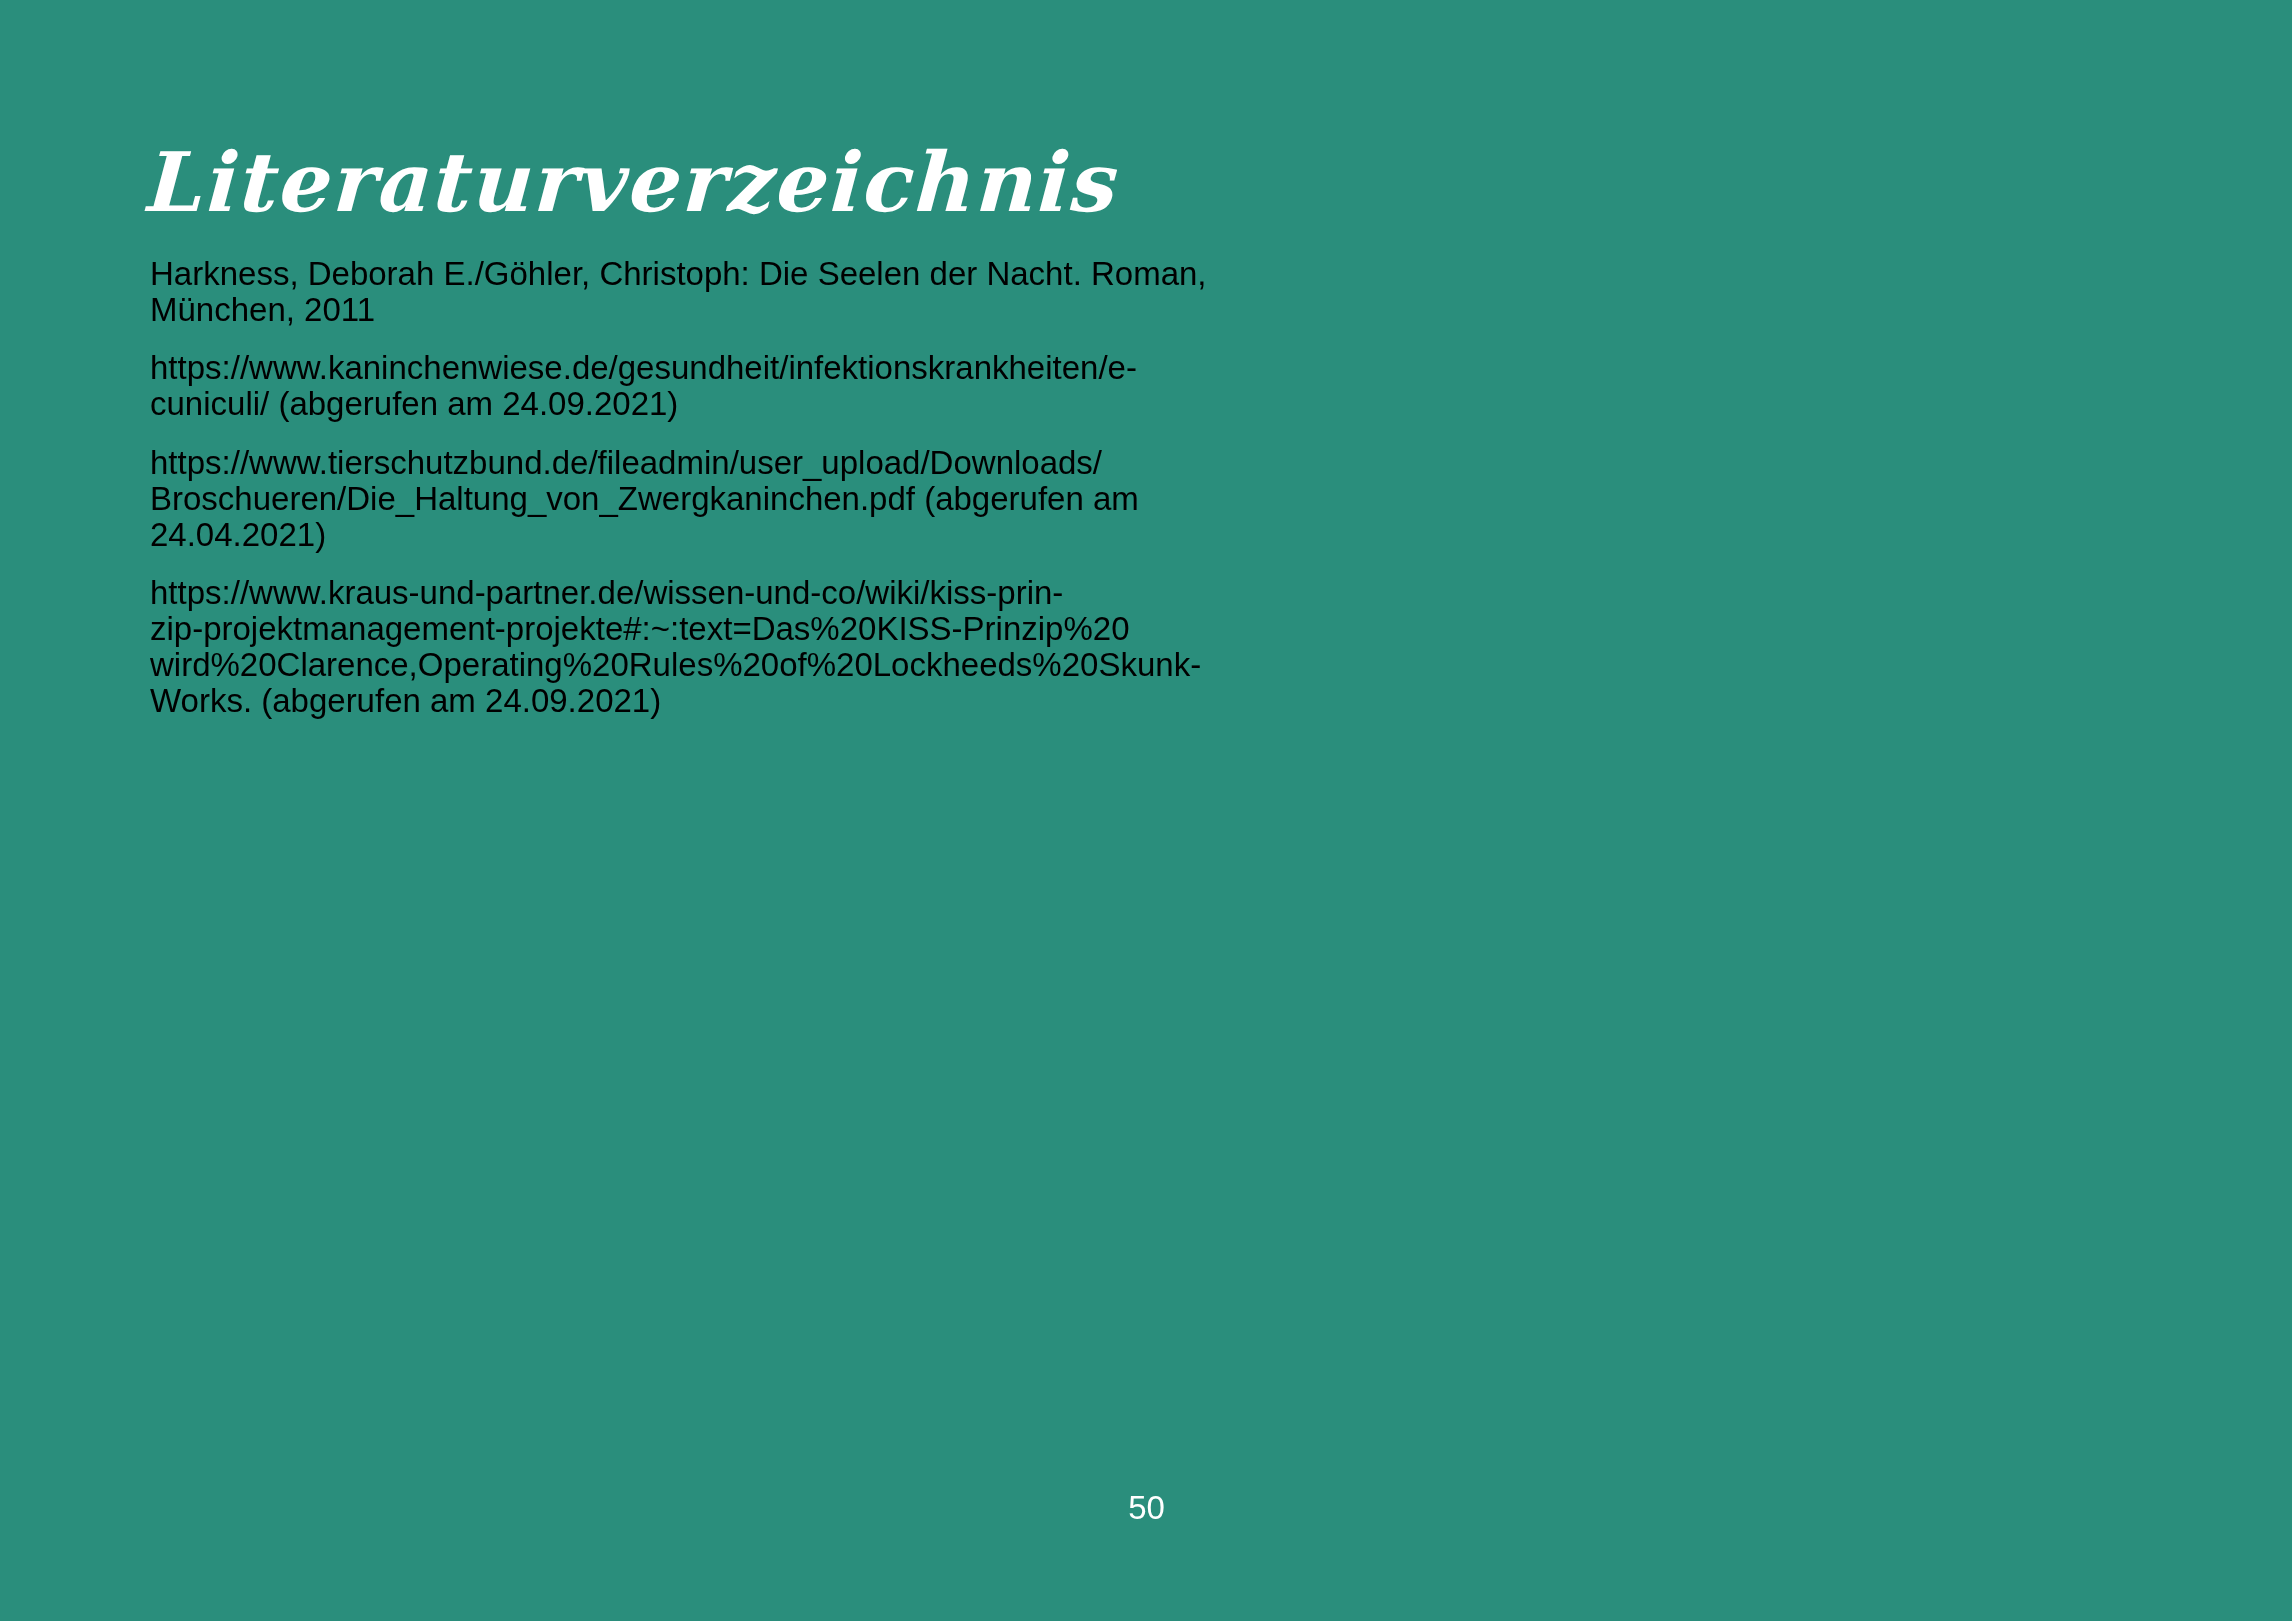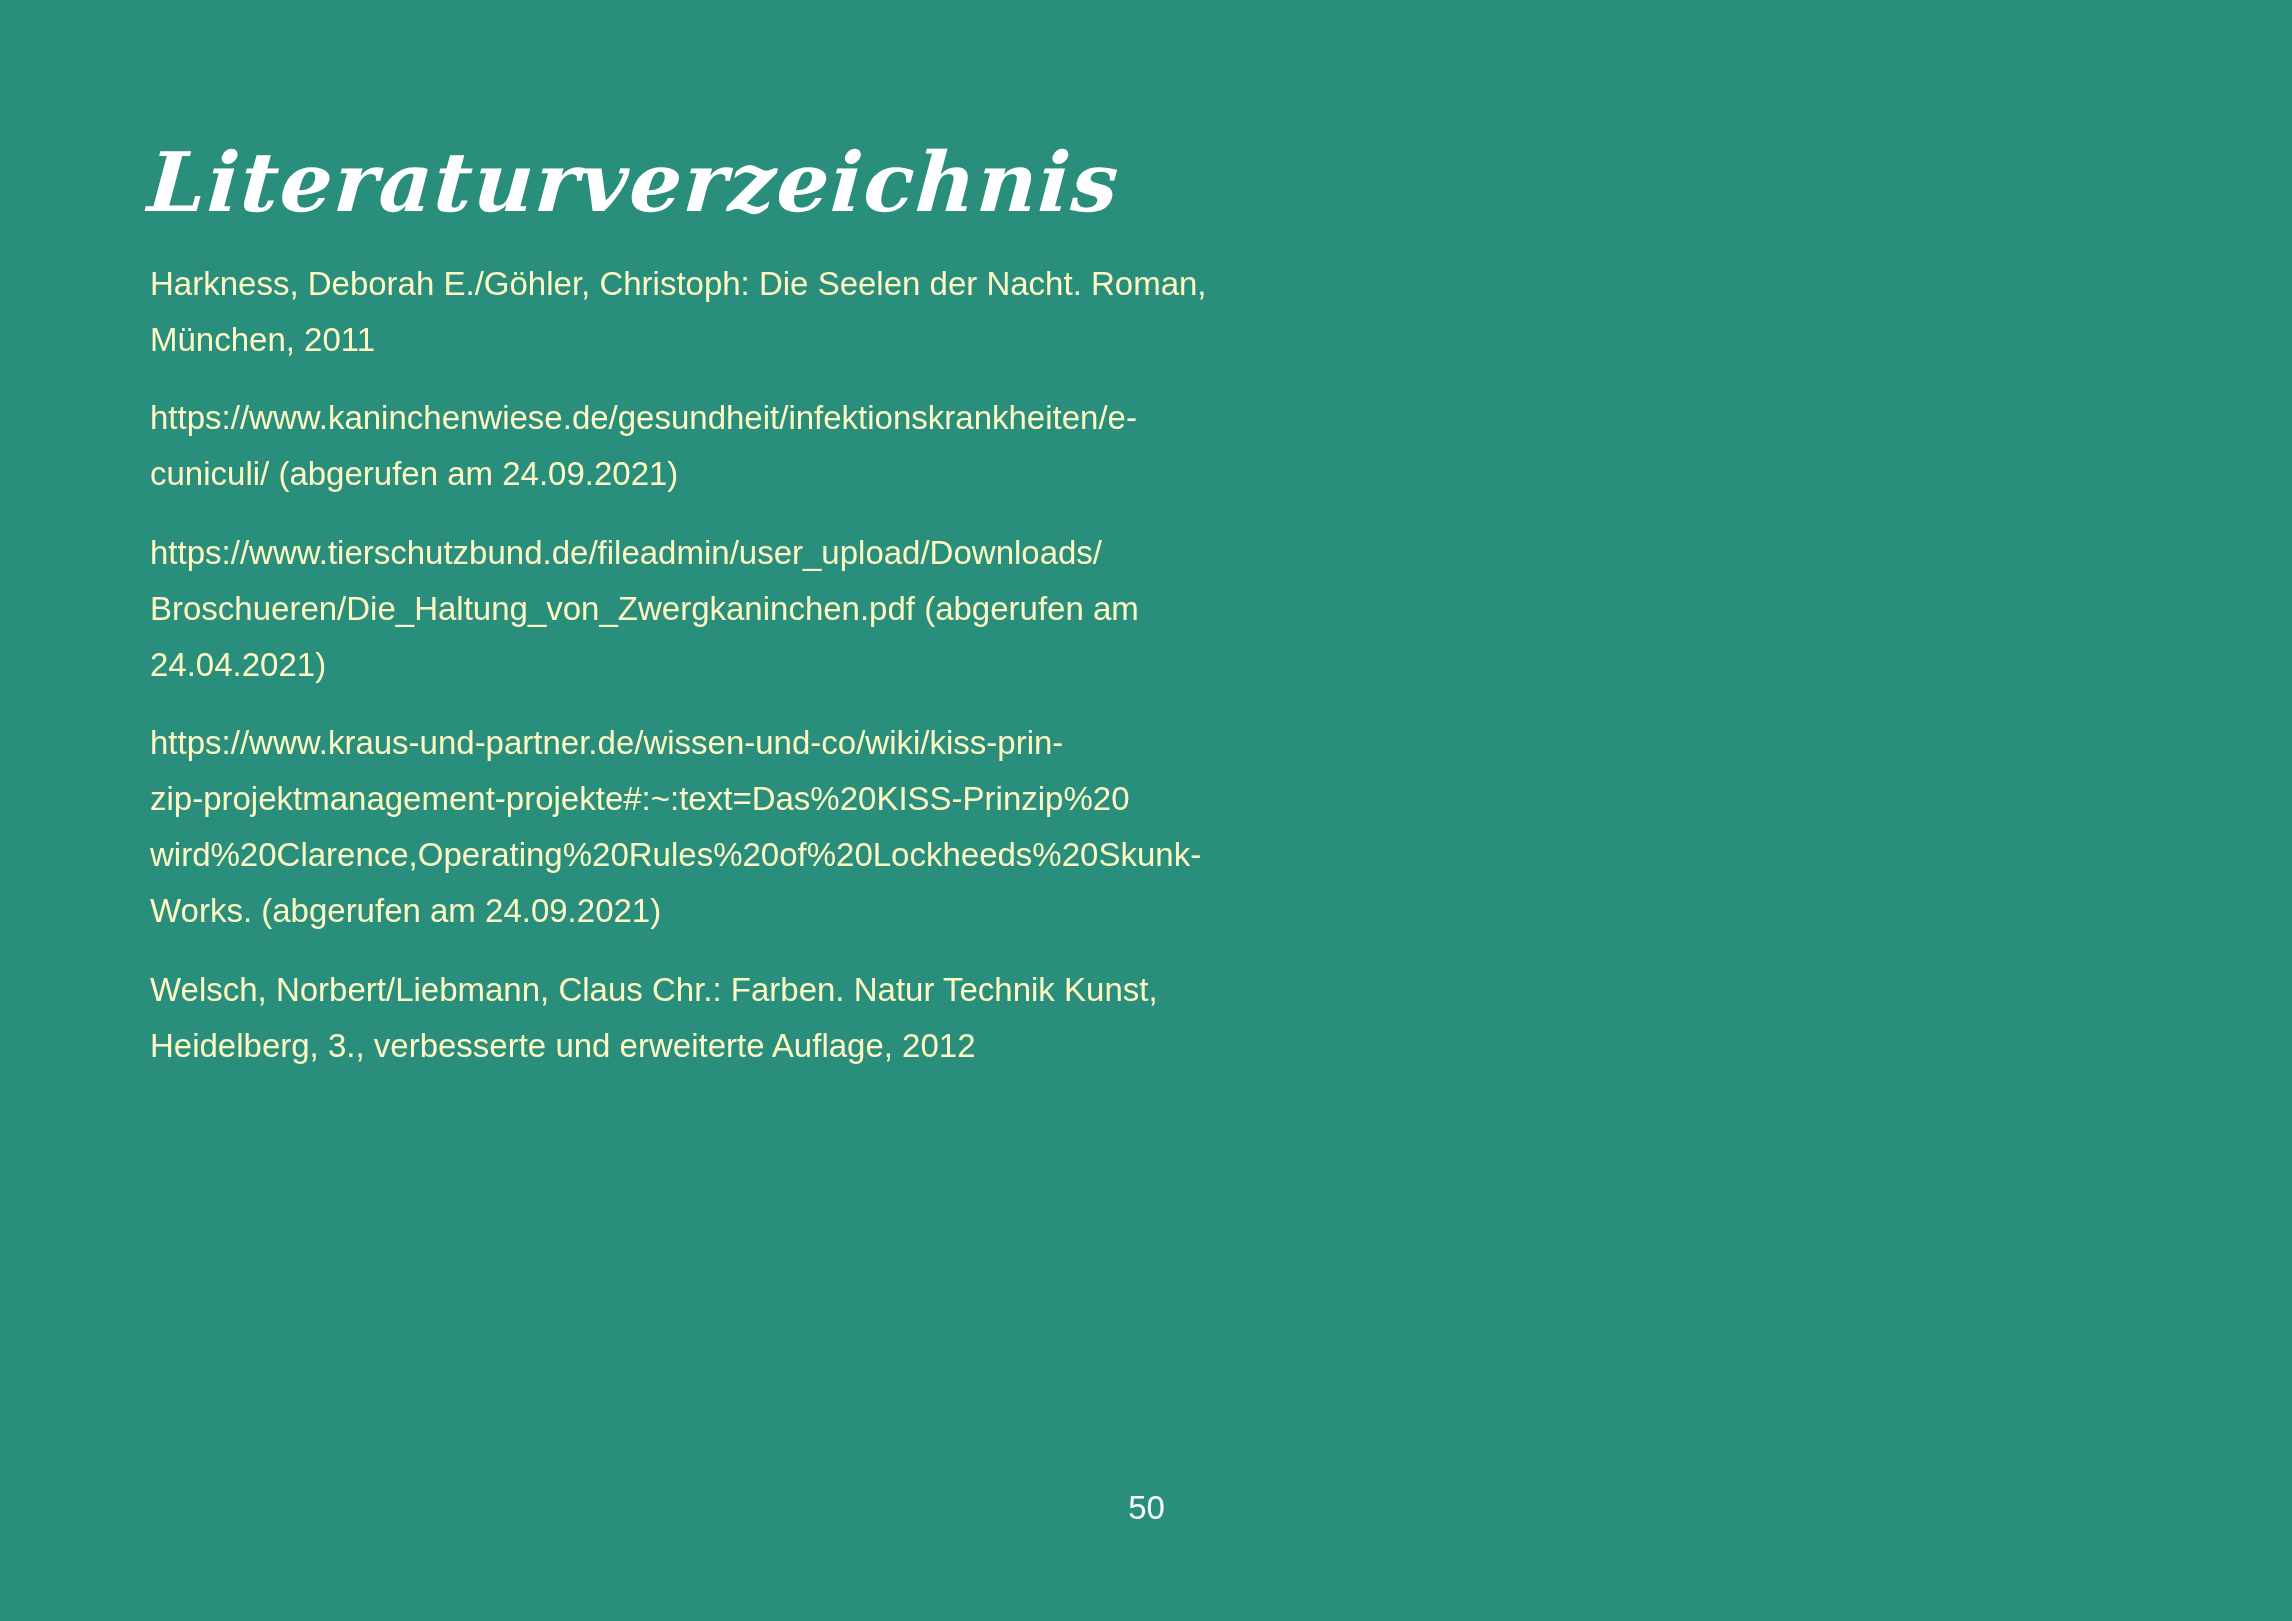--- a/index.html
+++ b/index.html
@@ -37,23 +37,23 @@
   .entries {
     position: absolute;
     left: 150px;
     top: 256px;
     width: 1128px;
   }
   .entry {
     white-space: pre-line;
     margin: 0 0 22.4px 0;
     font-size: 33px;
-    line-height: 56px;
+    line-height: 36px;
     font-weight: 400;
-    color: #fef9c3;
+    color: #000000;
   }
   .page-number {
     position: absolute;
     left: 0;
     top: 1488px;
     width: 100%;
     text-align: center;
     font-size: 33px;
     line-height: 40px;
     color: #ffffff;
@@ -71,20 +71,18 @@
 München, 2011</p>
     <p class="entry">https://www.kaninchenwiese.de/gesundheit/infektionskrankheiten/e-
 cuniculi/ (abgerufen am 24.09.2021)</p>
     <p class="entry">https://www.tierschutzbund.de/fileadmin/user_upload/Downloads/
 Broschueren/Die_Haltung_von_Zwergkaninchen.pdf (abgerufen am
 24.04.2021)</p>
     <p class="entry">https://www.kraus-und-partner.de/wissen-und-co/wiki/kiss-prin-
 zip-projektmanagement-projekte#:~:text=Das%20KISS-Prinzip%20
 wird%20Clarence,Operating%20Rules%20of%20Lockheeds%20Skunk-
 Works. (abgerufen am 24.09.2021)</p>
-    <p class="entry">Welsch, Norbert/Liebmann, Claus Chr.: Farben. Natur Technik Kunst,
-Heidelberg, 3., verbesserte und erweiterte Auflage, 2012</p>
   </div>
 
   <div class="page-number">50</div>
 
 </div>
 
 
 </body></html>

